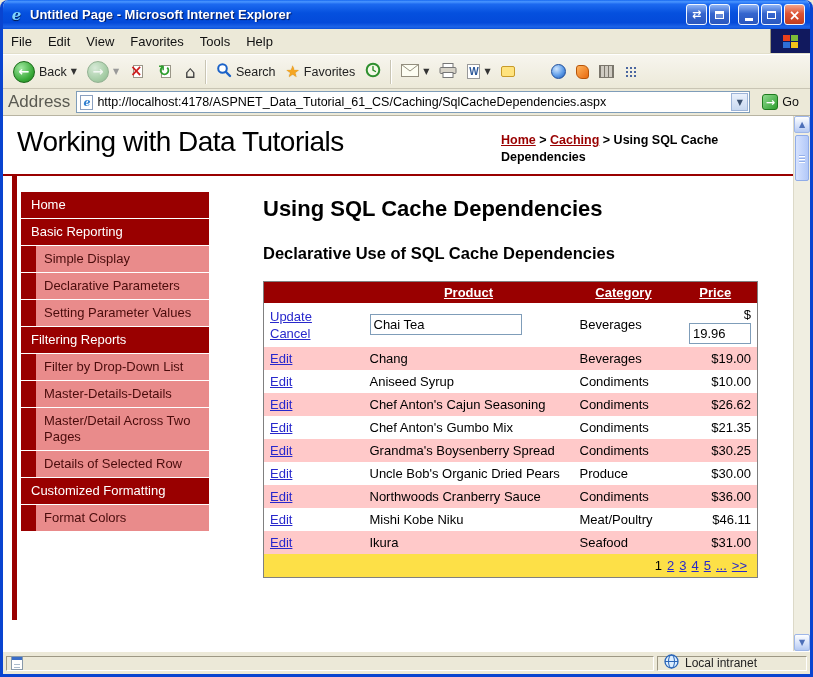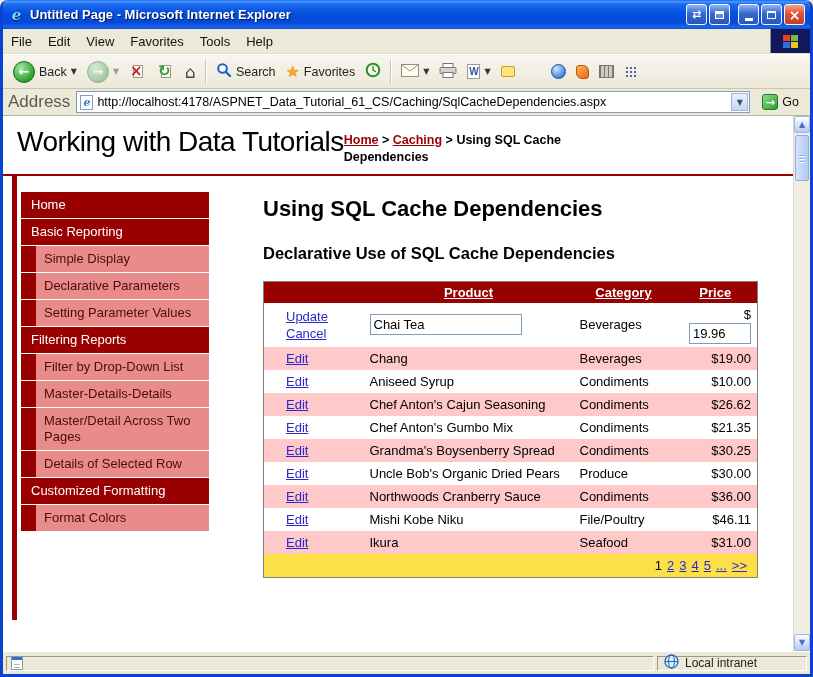--- a/index.html
+++ b/index.html
@@ -64,21 +64,21 @@
   .pi-e{color:#2F7FD0;font:italic bold 11px "DejaVu Serif",serif;}
   .addr-url{border:none;outline:none;background:transparent;font-size:12.5px;color:#000;flex:1;height:34px;}
   .addr-drop{width:17px;height:18px;background:linear-gradient(180deg,#EAF1FC,#C8D8F0);border:1px solid #9DB4D8;display:flex;align-items:center;justify-content:center;}
   .addr-drop .caret{color:#3A5070;}
   .go-btn{display:flex;align-items:center;gap:4px;font-size:12.5px;padding:2px 6px;color:#111;}
   .go-icon{width:16px;height:16px;border-radius:3px;background:linear-gradient(135deg,#8FD98F,#2E9E2E);border:1px solid #1E7A1E;color:#fff;display:flex;align-items:center;justify-content:center;font-size:11px;font-weight:bold;}
 
   
   .content{flex:1;display:flex;min-height:0;}
   .page{flex:1;background:#fff;display:flex;flex-direction:column;overflow:hidden;}
-  .site-header{display:flex;padding:10px 32px 8px 14px;}
+  .site-header{display:flex;justify-content:space-between;padding:10px 40px 8px 14px;}
   .site-title{font-size:28px;color:#000;letter-spacing:-0.5px;}
   .breadcrumb{width:252px;font-size:12.5px;font-weight:bold;line-height:1.35;margin-top:6px;color:#000;}
   .breadcrumb a{color:#990000;text-decoration:underline;}
   .red-rule{height:2px;background:#990000;}
   .content-body{flex:1;position:relative;padding-top:16px;display:flex;align-items:flex-start;min-height:0;}
   .left-stripe{position:absolute;left:9px;top:0;width:5px;height:444px;background:#990000;}
 
   
   .nav{width:188px;margin-left:18px;flex:0 0 188px;}
   .nav-section{background:#990000;color:#fff;font-size:13px;line-height:16px;padding:5px 34px 5px 10px;margin-bottom:1px;}
@@ -98,21 +98,21 @@
   .grid th{background:#990000;color:#fff;font-weight:bold;padding:3px 6px;text-align:center;}
   .grid th a{color:#fff;text-decoration:underline;}
   .c-action{width:100px;}
   .c-product{width:210px;}
   .c-category{width:100px;}
   .c-price{width:84px;}
   .grid td{padding:3px 10px 3px 6px;vertical-align:middle;line-height:17px;}
   .row.pink td{background:#FFC9C9;}
   .row.white td{background:#FFFFFF;}
   td.price{text-align:right;padding-right:6px;}
-  a.link{color:#2828CC;text-decoration:underline;margin-left:16px;}
+  a.link{color:#2828CC;text-decoration:underline;}
   .tb{border:1px solid #7F9DB9;height:21px;font-size:13px;padding:1px 3px;background:#fff;color:#000;}
   .tb-product{width:152px;}
   .tb-price{width:62px;}
   .pager-cell{background:#fde047;text-align:right;padding:3px 8px;}
   .pg-cur{color:#000;margin-left:5px;}
   .pg-link{color:#2828CC;text-decoration:underline;margin-left:5px;}
 
   
   .scrollbar{width:17px;flex:0 0 17px;background:#F0EEE1;display:flex;flex-direction:column;border-left:1px solid #DCD9C8;}
   .sbtn{height:17px;flex:0 0 17px;background:linear-gradient(180deg,#FDFEFF,#CCDAF8 70%,#B4C9F2);border:1px solid #9EB6E8;border-radius:2px;display:flex;align-items:center;justify-content:center;color:#4D6FB8;font-size:8px;}
@@ -403,21 +403,21 @@
                 </tr>
                 <tr class="row pink">
                   <td><a class="link" href="#">Edit</a></td>
                   <td>Northwoods Cranberry Sauce</td>
                   <td>Condiments</td>
                   <td class="price">$36.00</td>
                 </tr>
                 <tr class="row white">
                   <td><a class="link" href="#">Edit</a></td>
                   <td>Mishi Kobe Niku</td>
-                  <td>File/Poultry</td>
+                  <td>Meat/Poultry</td>
                   <td class="price">$46.11</td>
                 </tr>
                 <tr class="row pink">
                   <td><a class="link" href="#">Edit</a></td>
                   <td>Ikura</td>
                   <td>Seafood</td>
                   <td class="price">$31.00</td>
                 </tr>
               </tbody>
             <tfoot>

